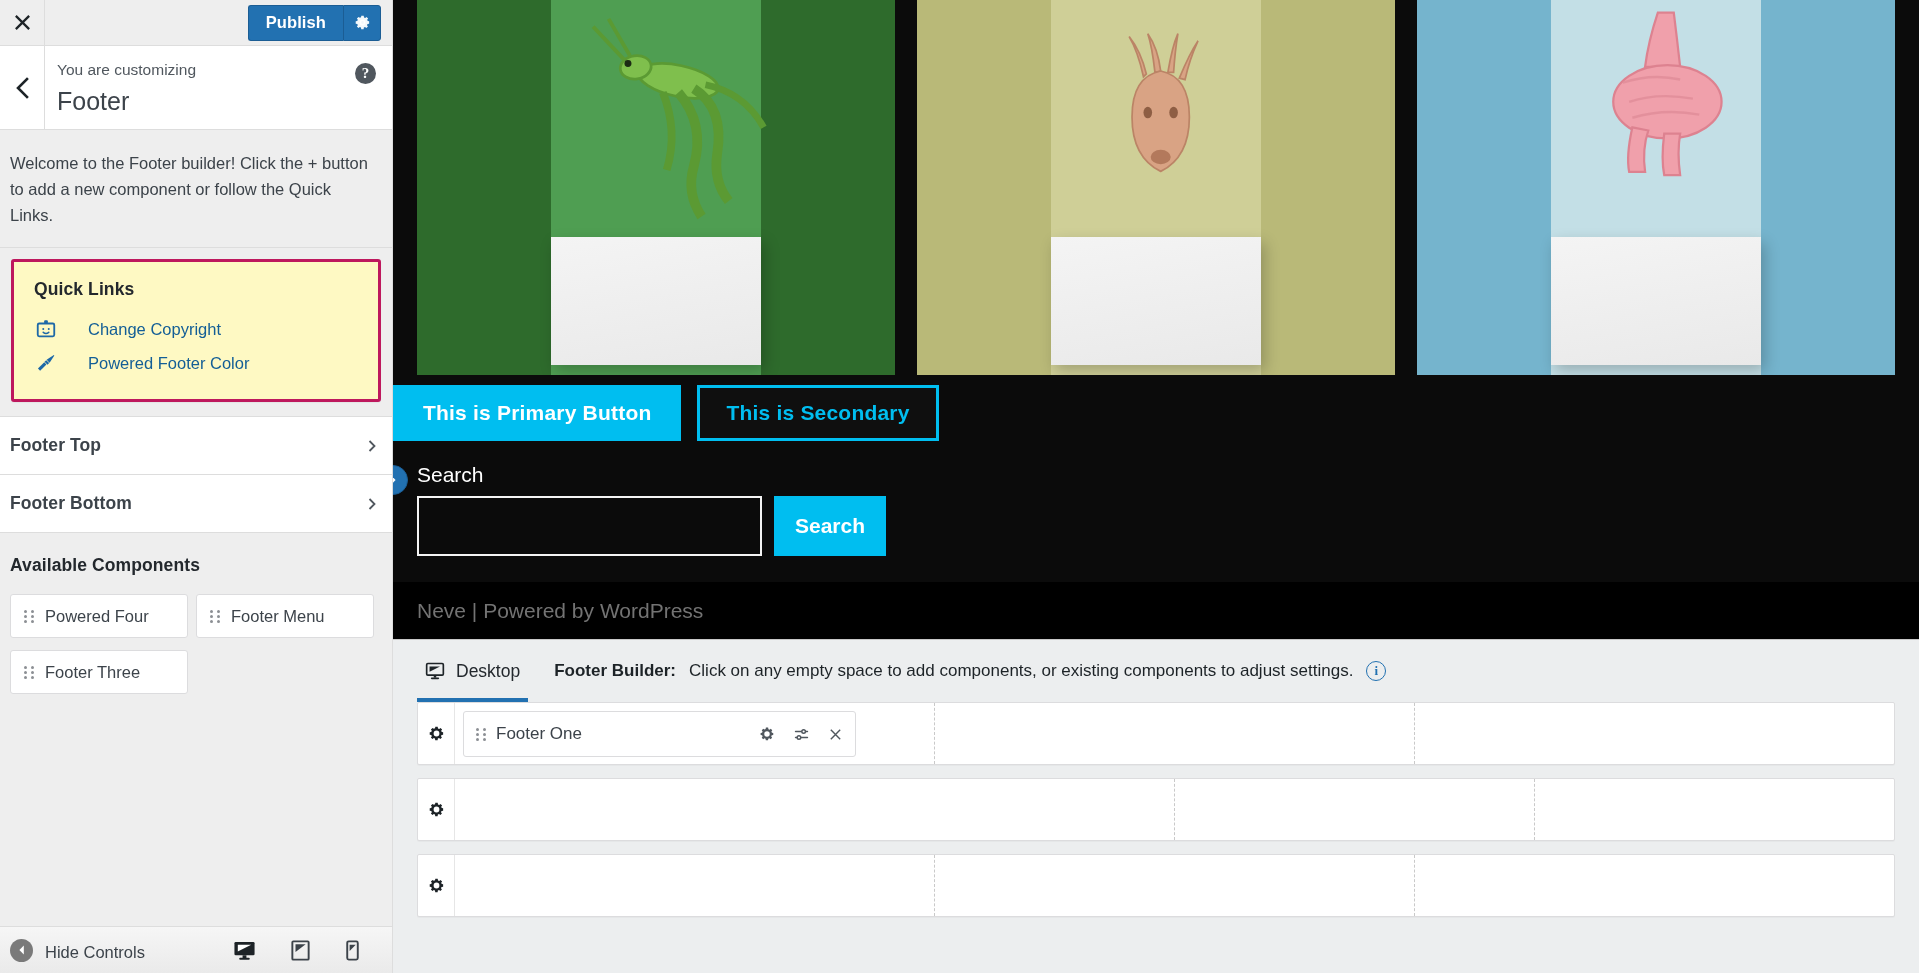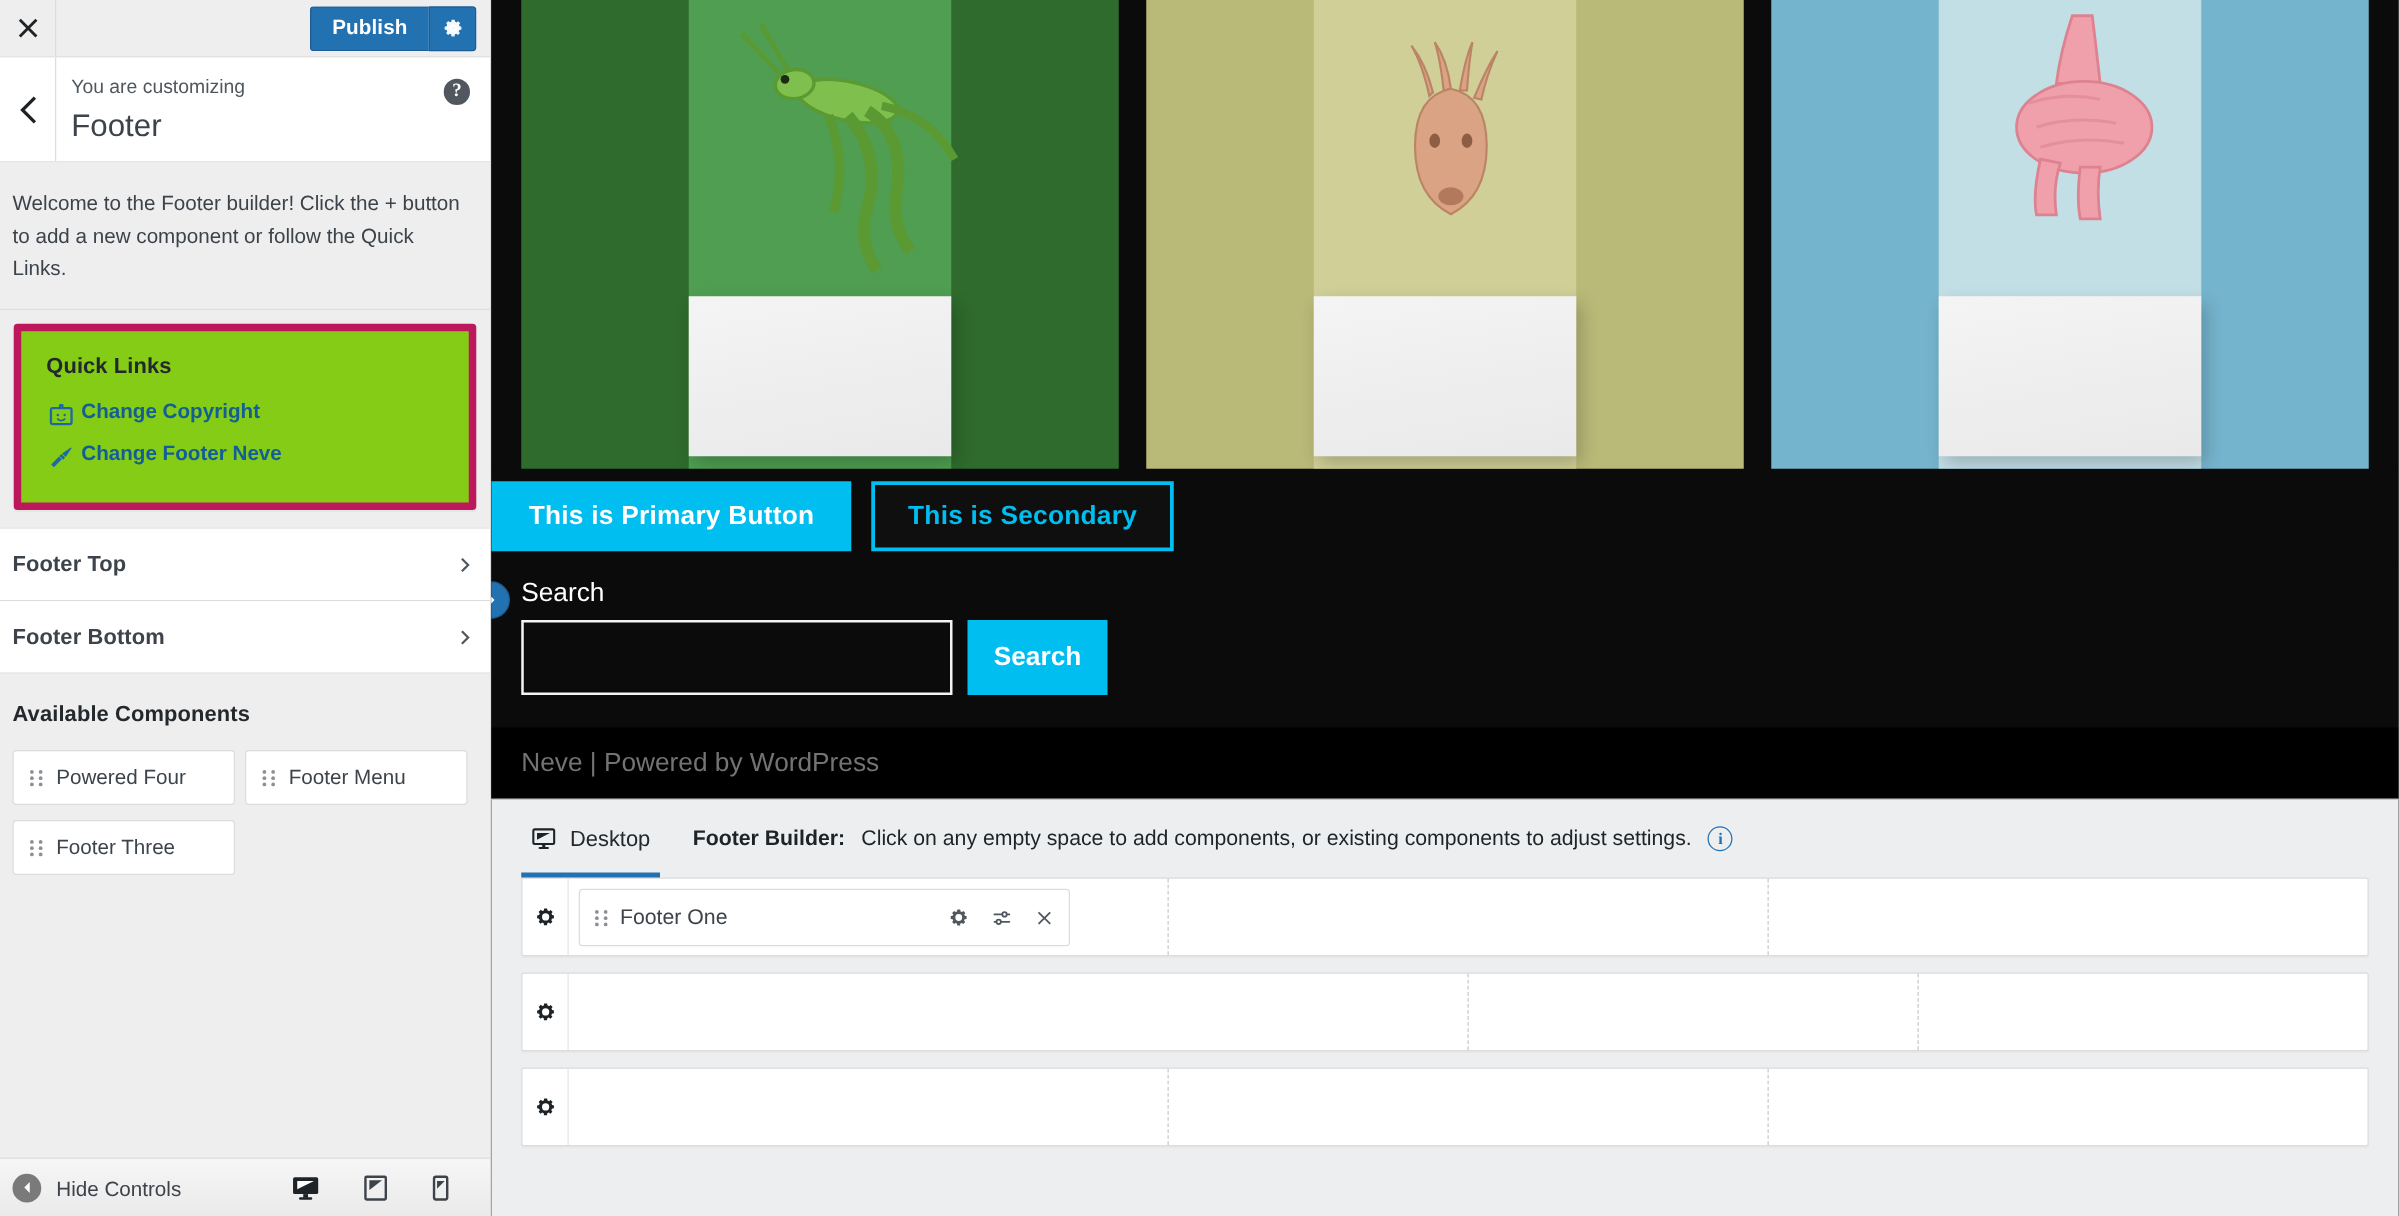--- a/index.html
+++ b/index.html
@@ -71,29 +71,29 @@
     cursor: pointer; font-family: "Liberation Serif", serif;
   }
 
   .sb-scroll { flex: 1; overflow: hidden; background: #eee; }
   .welcome-text {
     padding: 20px 22px 19px 10px;
     font-size: 16.5px; line-height: 1.58; color: #3c434a;
     border-bottom: 1px solid #ddd;
   }
   .quick-links-card {
-    background: #84cc16; border: 6px solid #be185d;
+    background: #fef9c3; border: 3px solid #be185d;
     border-radius: 3px; margin: 11px 11px 0 11px;
     padding: 17px 20px 19px 20px;
     box-shadow: 0 1px 1px rgba(0,0,0,.04);
   }
   .ql-title { font-size: 17.5px; font-weight: 700; color: #23282d; margin-bottom: 12px; letter-spacing: .1px; }
   .ql-item {
-    display: flex; align-items: flex-start; gap: 4px;
-    padding: 5px 0; cursor: pointer; font-weight: bold;
+    display: flex; align-items: center; gap: 30px;
+    padding: 5px 0; cursor: pointer;
   }
   .ql-item span.lbl { font-size: 16.5px; color: #135e96; }
   .ql-icon { width: 24px; height: 24px; display: flex; align-items: center; justify-content: center; flex: none; }
 
   .accordion { margin-top: 14px; background: #fff; border-top: 1px solid #ddd; }
   .acc-row {
     height: 58px; border-bottom: 1px solid #ddd;
     display: flex; align-items: center; justify-content: space-between;
     padding: 0 14px 0 10px; cursor: pointer; background: #fff;
   }
@@ -298,21 +298,21 @@
         </div>
 
         <div class="ql-item">
           <span class="ql-icon">
             <svg width="22" height="22" viewBox="0 0 24 24">
               <path d="M20.5 3.2 L12.7 8.4 L15.9 11.6 L21.1 3.8 Z" fill="#1d68a7"></path>
               <path d="M12.2 8.9 L10.4 10.7 L13.6 13.9 L15.4 12.1 Z" fill="#1d68a7"></path>
               <path d="M10.1 11.2 L3.2 18.1 L5.6 20.5 L12.5 13.6 Z" fill="#1d68a7"></path>
             </svg>
           </span>
-          <span class="lbl">Change Footer Neve</span>
+          <span class="lbl">Powered Footer Color</span>
         </div>
       </div>
 
       <div class="accordion">
         <div class="acc-row">
           <span class="lbl">Footer Top</span>
           <svg class="chev-r" viewBox="0 0 12 12">
             <path d="M3.5 1 L8.5 6 L3.5 11" stroke="#50575e" stroke-width="1.8" fill="none"></path>
           </svg>
         </div>

